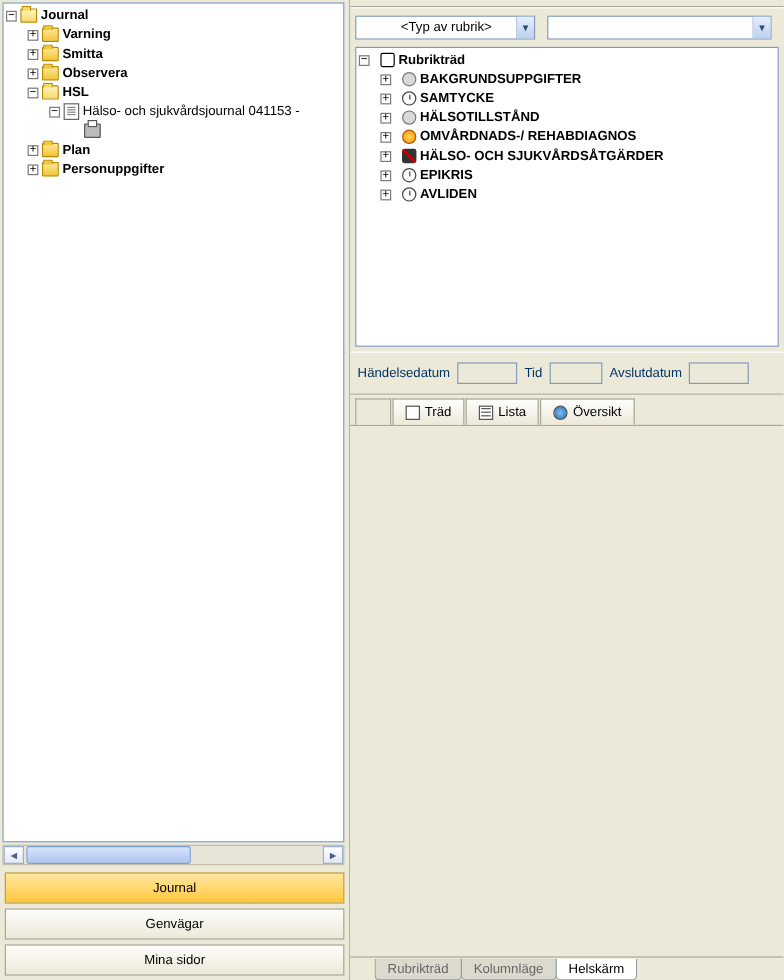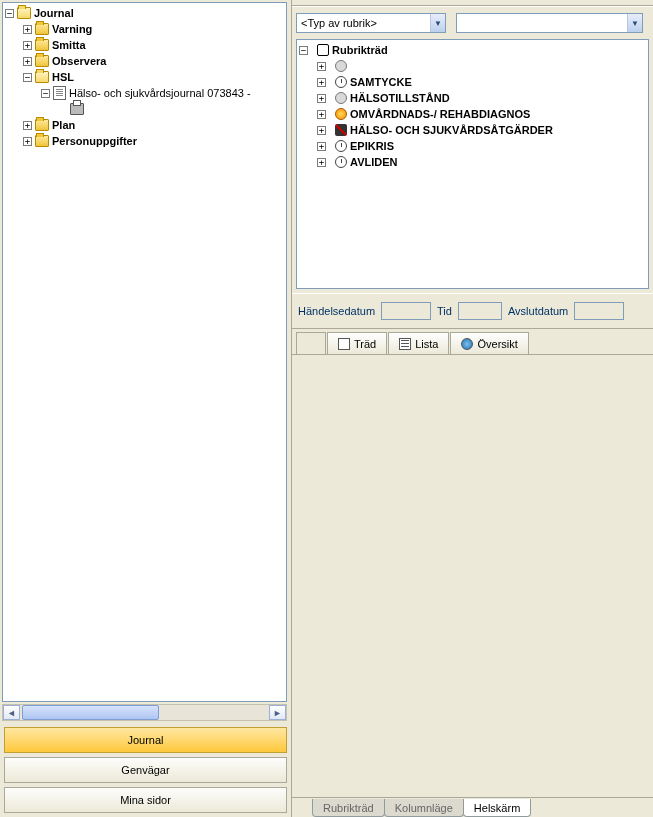--- a/index.html
+++ b/index.html
@@ -170,21 +170,21 @@
     display:flex;align-items:center;
     font-size:11px;
   }
   .combo .ctext{flex:1;padding:0 4px;color:#000;}
   .combo .cbtn{
     width:15px;height:18px;border-left:1px solid #b8c7e0;
     background:linear-gradient(#e7eefb,#bcd0ee);
     display:flex;align-items:center;justify-content:center;
     color:#2b4b7c;font-size:8px;cursor:pointer;
   }
-  .combo1{width:150px;}
+  .combo1{width:150px;padding-left:33px;}
   .combo2{flex:1;margin-right:4px;}
 
   .rubrik-container{
     background:#fff;
     border:1px solid #7f9db9;
     margin:0 4px 4px 4px;
     height:250px;
     overflow:auto;
     padding:2px;
   }
@@ -297,21 +297,21 @@
           <span class="indent"></span>
           <span class="expander">−</span>
           <span class="folder-icon folder-open"></span>
           <span class="tree-label bold">HSL</span>
         </div>
         <div class="tree-row">
           <span class="indent"></span>
             <span class="indent"></span>
           <span class="expander">−</span>
           <span class="doc-icon"></span>
-          <span class="tree-label">Hälso- och sjukvårdsjournal 073843 -</span>
+          <span class="tree-label">Hälso- och sjukvårdsjournal 041153 -</span>
         </div>
         <div class="tree-row">
           <span class="indent"></span>
             <span class="indent"></span>
             <span class="indent"></span>
           <span class="expander-blank"></span>
           <span class="printer-icon"></span>
         </div>
         <div class="tree-row">
           <span class="indent"></span>
@@ -365,20 +365,21 @@
         <span class="expander">−</span>
         <span style="width:6px;display:inline-block"></span>
         <span class="rub-icon root"></span>
         <span class="blabel">Rubrikträd</span>
       </div>
       <div class="rubrik-row">
         <span class="indent"></span>
         <span class="expander">+</span>
         <span style="width:6px;display:inline-block"></span>
         <span class="rub-icon circle"></span>
+        <span class="blabel">BAKGRUNDSUPPGIFTER</span>
       </div>
       <div class="rubrik-row">
         <span class="indent"></span>
         <span class="expander">+</span>
         <span style="width:6px;display:inline-block"></span>
         <span class="rub-icon clock"></span>
         <span class="blabel">SAMTYCKE</span>
       </div>
       <div class="rubrik-row">
         <span class="indent"></span>

